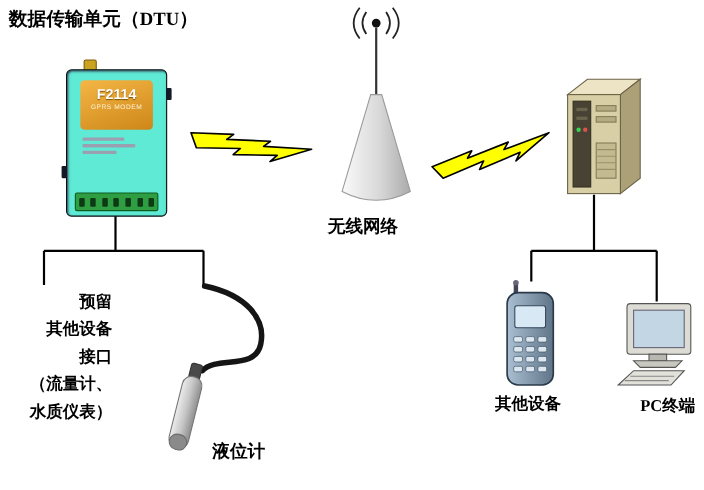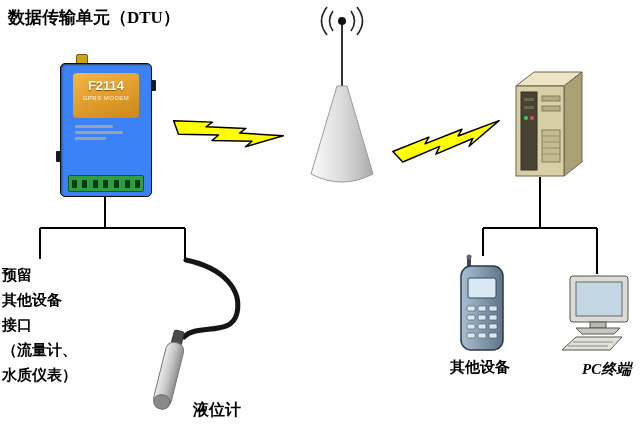--- a/index.html
+++ b/index.html
@@ -7,27 +7,27 @@
     position:relative;width:640px;height:445px;background:#ffffff;overflow:hidden;
     font-family:"Liberation Serif", serif;
   }
   #wires{position:absolute;left:0;top:0;z-index:0;}
   .lbl{position:absolute;color:#000;font-weight:700;z-index:2;white-space:nowrap;}
   .title{font-size:17px;}
   .mid{font-size:16px;}
   .small{font-size:13px;}
   .node{font-size:15px;}
   .reserved{
-    position:absolute;left:2px;top:263px;width:100px;text-align:left;
+    position:absolute;left:2px;top:263px;width:100px;text-align:right;
     font-size:15px;font-weight:700;line-height:25px;white-space:pre-line;z-index:2;
   }
   
   .dtu{position:absolute;left:60px;top:54px;width:92px;height:142px;z-index:1;}
   .dtu-antenna{position:absolute;left:16px;top:0;width:10px;height:11px;background:#caa41e;border:1px solid #7a5c10;border-radius:2px;}
-  .dtu-body{position:absolute;left:0;top:9px;width:90px;height:132px;background:#3b82f6;border:1px solid #0a0d14;border-radius:5px;box-shadow:inset 1px 1px 2px #3a4356;}
+  .dtu-body{position:absolute;left:0;top:9px;width:90px;height:132px;background:#5eead4;border:1px solid #0a0d14;border-radius:5px;box-shadow:inset 1px 1px 2px #3a4356;}
   .dtu-tab-r{position:absolute;right:-5px;top:16px;width:5px;height:11px;background:#141926;border-radius:1px;}
   .dtu-tab-l{position:absolute;left:-5px;bottom:34px;width:5px;height:11px;background:#141926;border-radius:1px;}
   .dtu-panel{margin:9px auto 0 auto;width:66px;height:45px;background:linear-gradient(160deg,#f4b646,#cd8718);border-radius:4px;text-align:center;padding-top:5px;box-sizing:border-box;}
   .dtu-model{font-size:13px;font-weight:700;color:#ffffff;text-shadow:0 1px 1px #7a5208;font-family:"Liberation Sans",sans-serif;}
   .dtu-sub{font-size:6px;color:#fff4d8;letter-spacing:.5px;font-family:"Liberation Sans",sans-serif;margin-top:2px;}
   .dtu-textlines{margin:7px 14px 0 14px;}
   .dtu-textlines i{display:block;height:2.5px;background:#9aa0b0;margin-bottom:3.5px;border-radius:1px;}
   .dtu-textlines i:nth-child(1){width:62%;}
   .dtu-textlines i:nth-child(2){width:78%;}
   .dtu-textlines i:nth-child(3){width:50%;}
@@ -160,22 +160,23 @@
       <rect x="10" y="2" width="58" height="46" rx="3" fill="#dcdcd4" stroke="#555"></rect>
       <rect x="16" y="8" width="46" height="34" fill="#c2d6e4" stroke="#667"></rect>
       <rect x="30" y="48" width="16" height="6" fill="#b8b8b0" stroke="#555"></rect>
       <polygon points="22,60 54,60 60,54 16,54" fill="#c8c8c0" stroke="#555"></polygon>
       <polygon points="2,76 16,63 62,63 50,76" fill="#e2e2da" stroke="#555"></polygon>
       <path d="M8,72 h40 M13,68 h40" stroke="#888" stroke-width="1"></path>
     </svg>
   </div>
 
   <div class="lbl title" style="left:8px;top:6px;">数据传输单元（DTU）</div>
+  <div class="lbl mid" style="left:298px;top:196px;">无线网络</div>
   <div class="reserved">预留
 其他设备
 接口
 （流量计、
 水质仪表）</div>
   <div class="lbl mid" style="left:193px;top:400px;">液位计</div>
   <div class="lbl node" style="left:450px;top:358px;">其他设备</div>
-  <div class="lbl node" style="left:582px;top:360px;font-style:italic;">PC终端</div>
+  <div class="lbl node" style="left:582px;top:360px;">PC终端</div>
 
 </div>
 
 </body></html>

